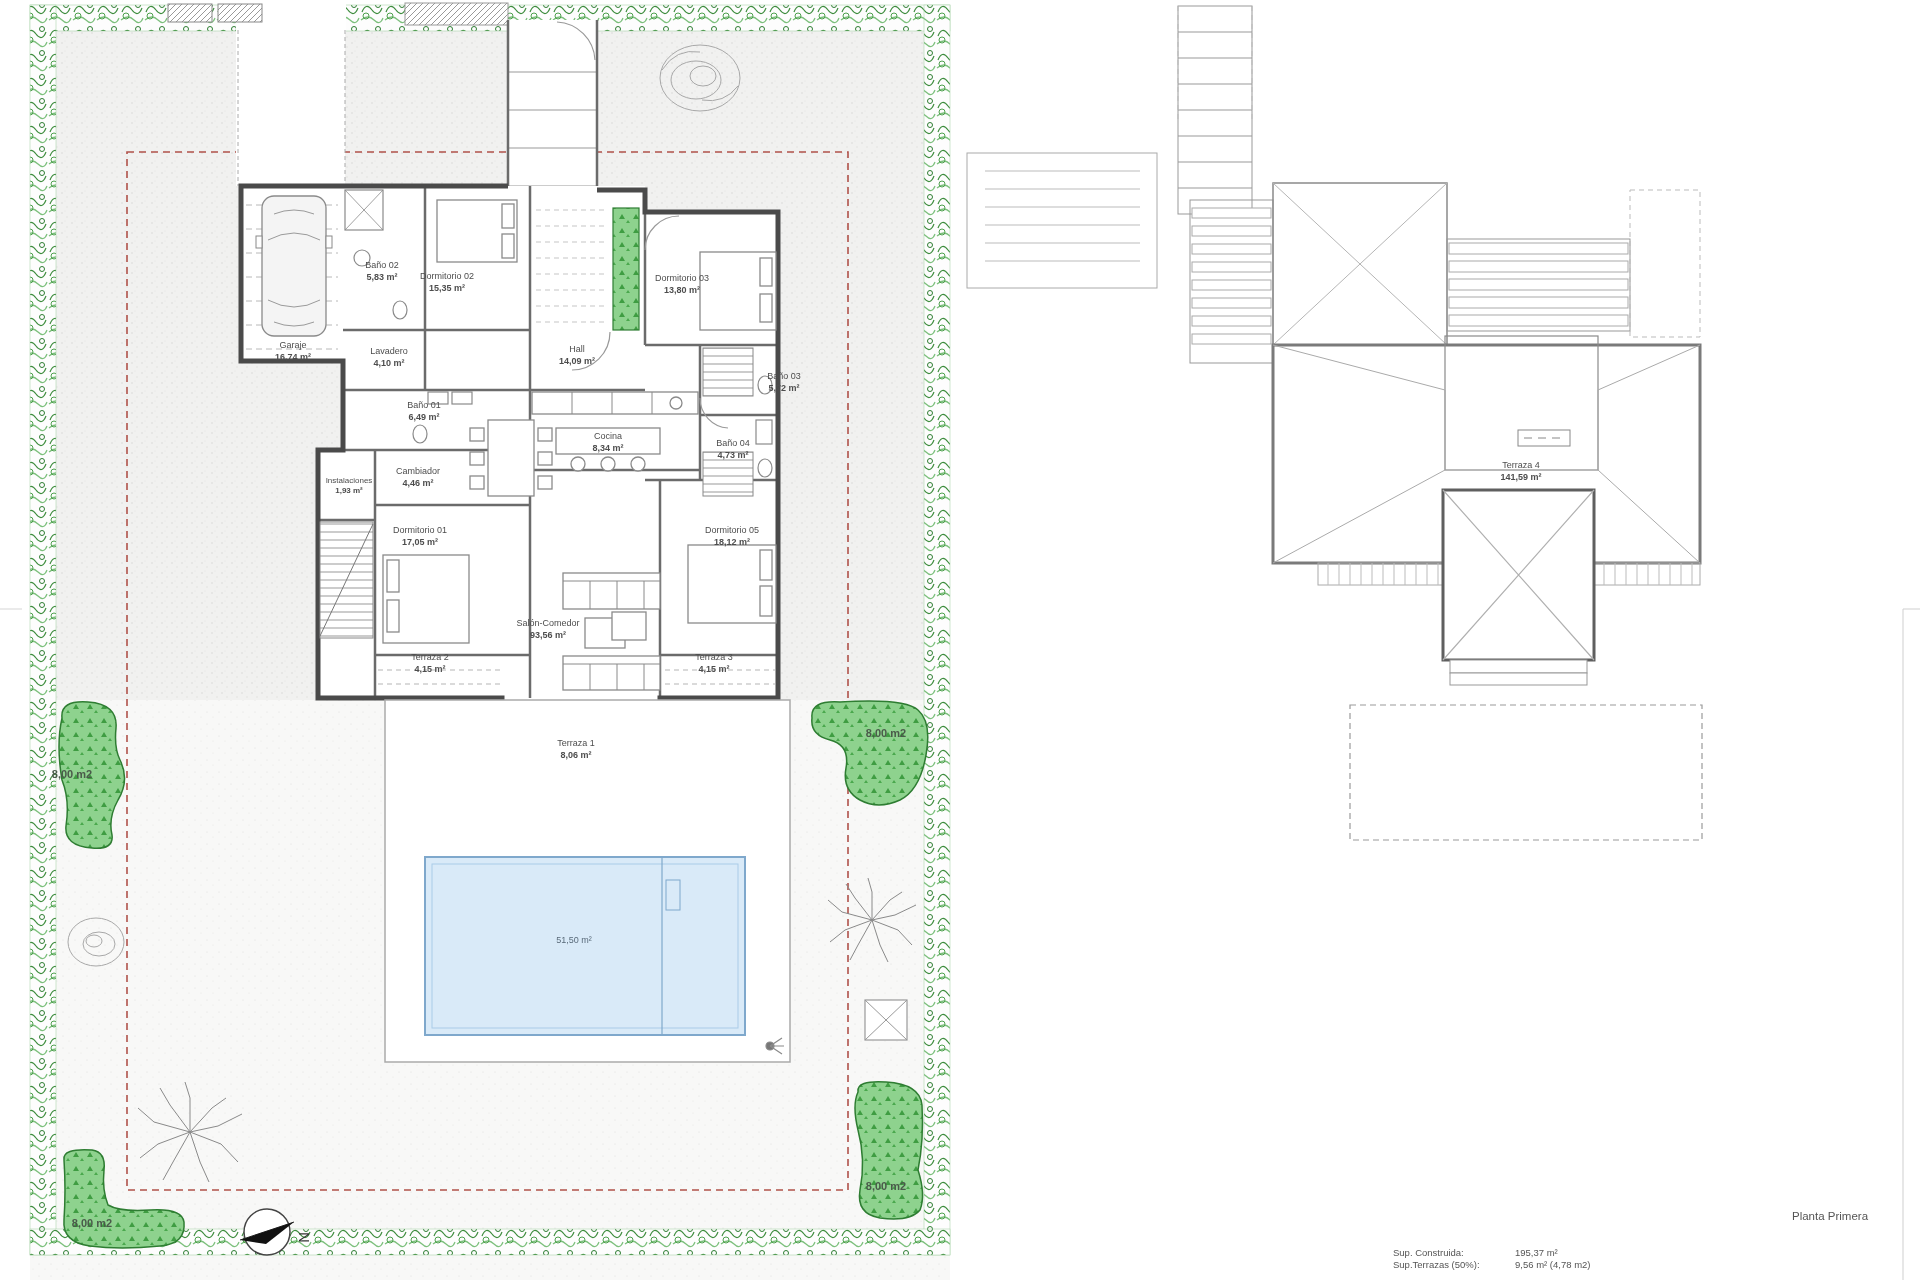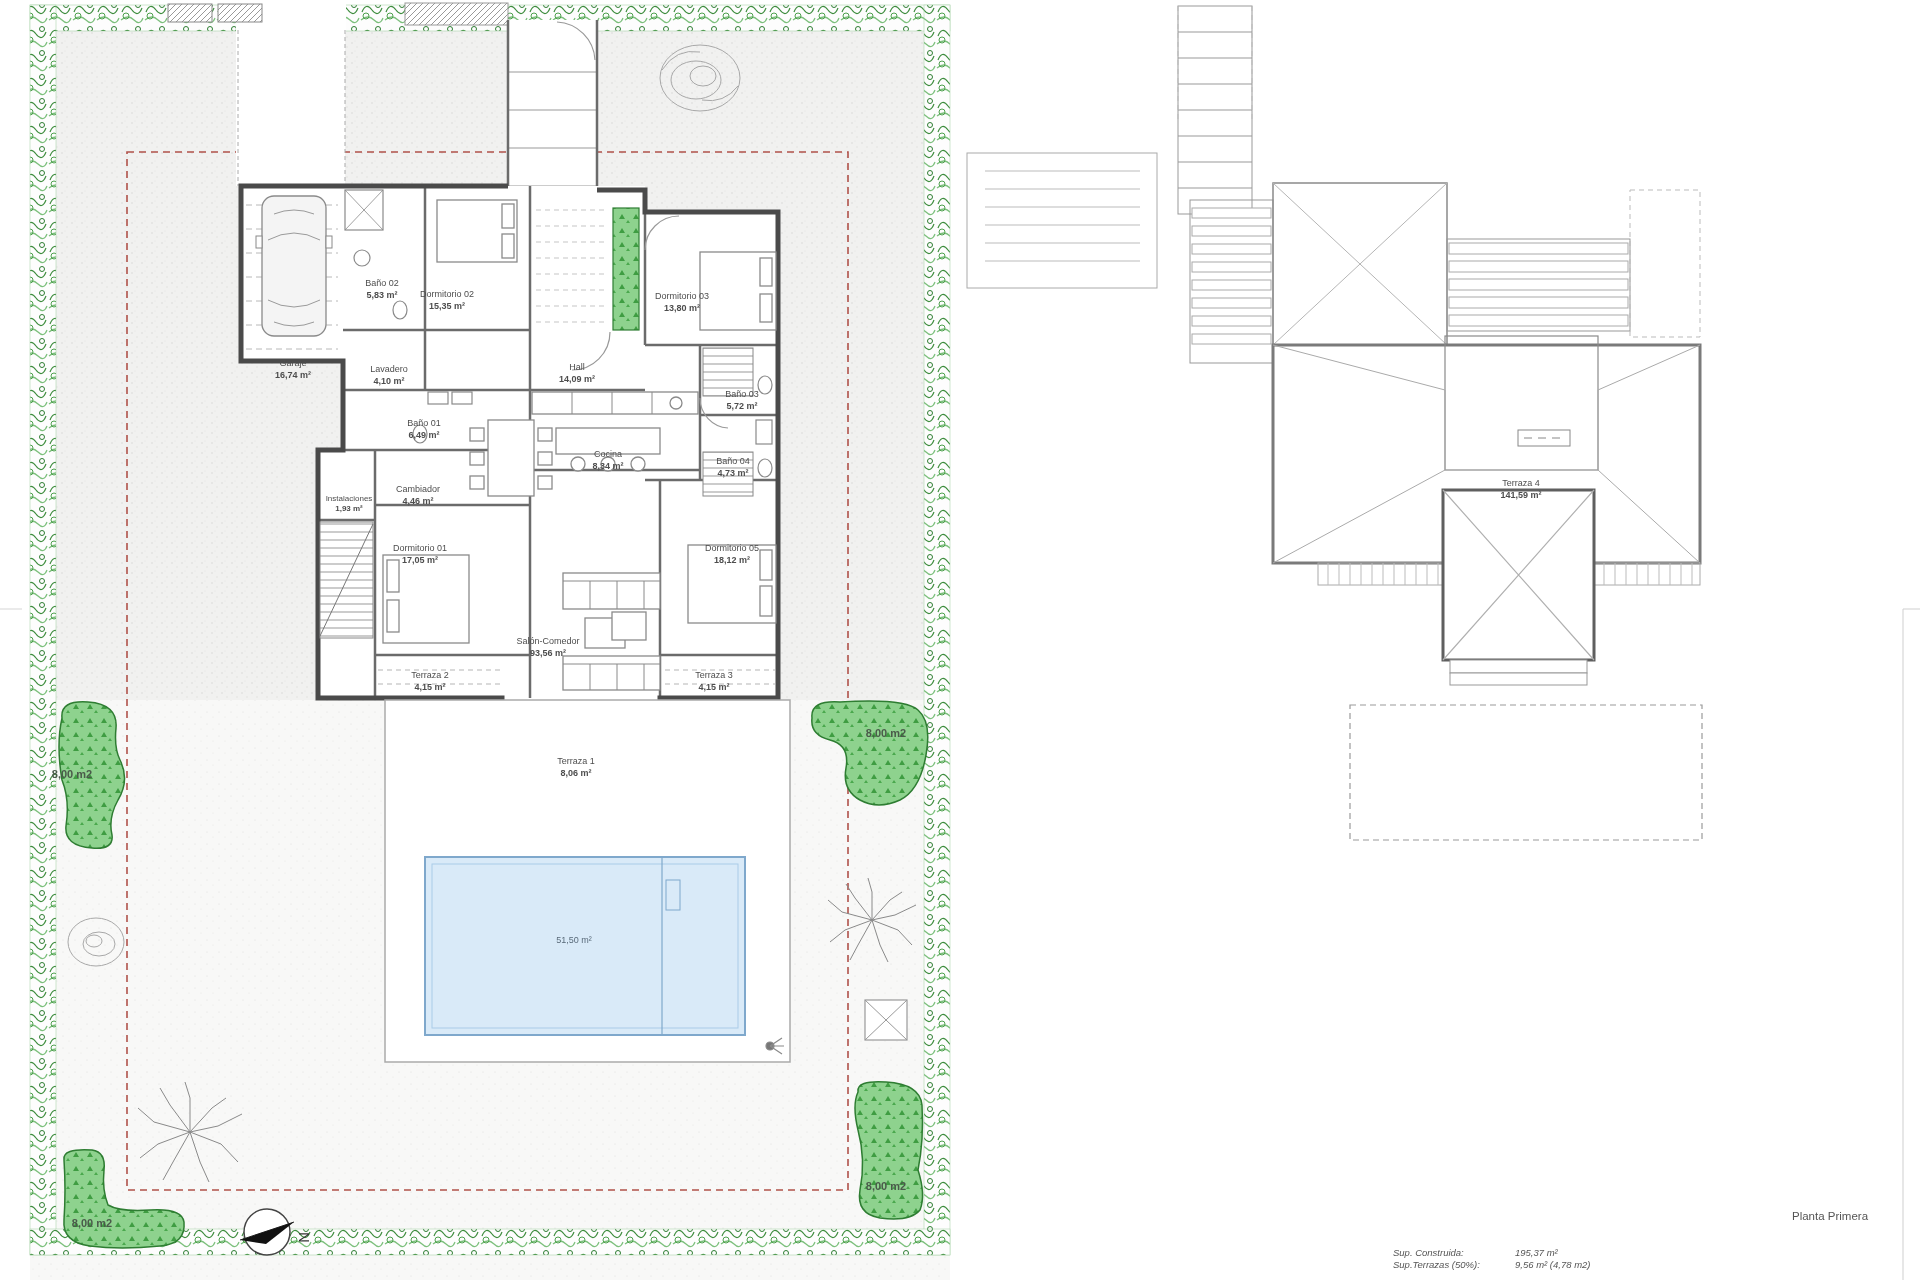--- a/index.html
+++ b/index.html
@@ -1,28 +1,28 @@
 <!DOCTYPE html>
 <html><head>
 <meta charset="utf-8">
 <style>
   html,body{margin:0;padding:0;background:#ffffff;}
   #sheet{position:relative;width:1920px;height:1280px;background:#ffffff;overflow:hidden;
          font-family:"Liberation Sans", sans-serif;}
   svg{position:absolute;left:0;top:0;}
   .lbl{position:absolute;transform:translate(-50%,-50%);text-align:center;font-size:9px;
-       line-height:1.3;color:#4d4d4d;white-space:nowrap;margin-top:18px;}
+       line-height:1.3;color:#4d4d4d;white-space:nowrap;}
   .lbl .nm{display:block;}
   .lbl .ar{display:block;font-weight:bold;}
   .pool-lbl{position:absolute;transform:translate(-50%,-50%);font-size:9px;color:#5a6b7a;white-space:nowrap;}
   .lawn-lbl{position:absolute;transform:translate(-50%,-50%);font-size:11px;font-weight:700;
             color:#4a5a4a;white-space:nowrap;}
   .plan-title{position:absolute;transform:translate(-50%,-50%);font-size:11.5px;color:#555;white-space:nowrap;}
   .summary{position:absolute;left:1393px;top:1247px;font-size:9.5px;color:#555;line-height:1.25;}
-  .summary .row{white-space:nowrap;font-style:italic;}
+  .summary .row{white-space:nowrap;}
   .summary .slabel{display:inline-block;width:122px;}
 </style>
 </head>
 <body>
 
 <div id="sheet">
 
 <svg width="1920" height="1280" viewBox="0 0 1920 1280">
   <defs>
     <pattern id="speck" width="10" height="10" patternUnits="userSpaceOnUse">
@@ -326,21 +326,21 @@
       <span class="ar">14,09 m²</span>
     </div>
 <div class="lbl" style="left:389px;top:358px">
   <span class="nm">Lavadero</span>
       <span class="ar">4,10 m²</span>
     </div>
 <div class="lbl" style="left:424px;top:412px">
   <span class="nm">Baño 01</span>
       <span class="ar">6,49 m²</span>
     </div>
-<div class="lbl" style="left:742px;top:383px">
+<div class="lbl" style="left:784px;top:383px">
   <span class="nm">Baño 03</span>
       <span class="ar">5,72 m²</span>
     </div>
 <div class="lbl" style="left:608px;top:443px">
   <span class="nm">Cocina</span>
       <span class="ar">8,34 m²</span>
     </div>
 <div class="lbl" style="left:733px;top:450px">
   <span class="nm">Baño 04</span>
       <span class="ar">4,73 m²</span>

